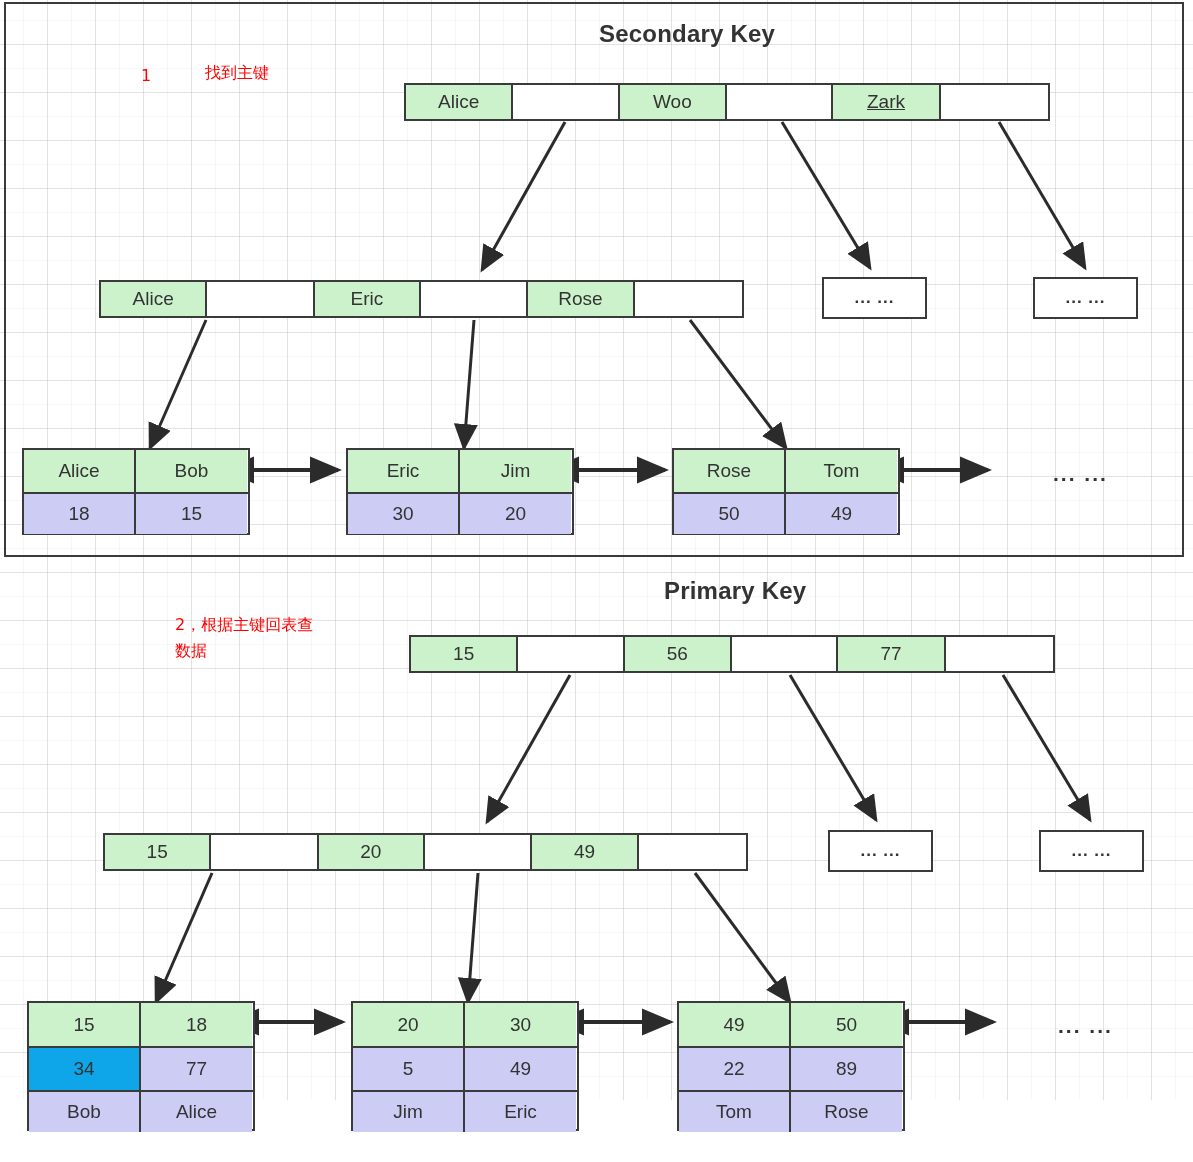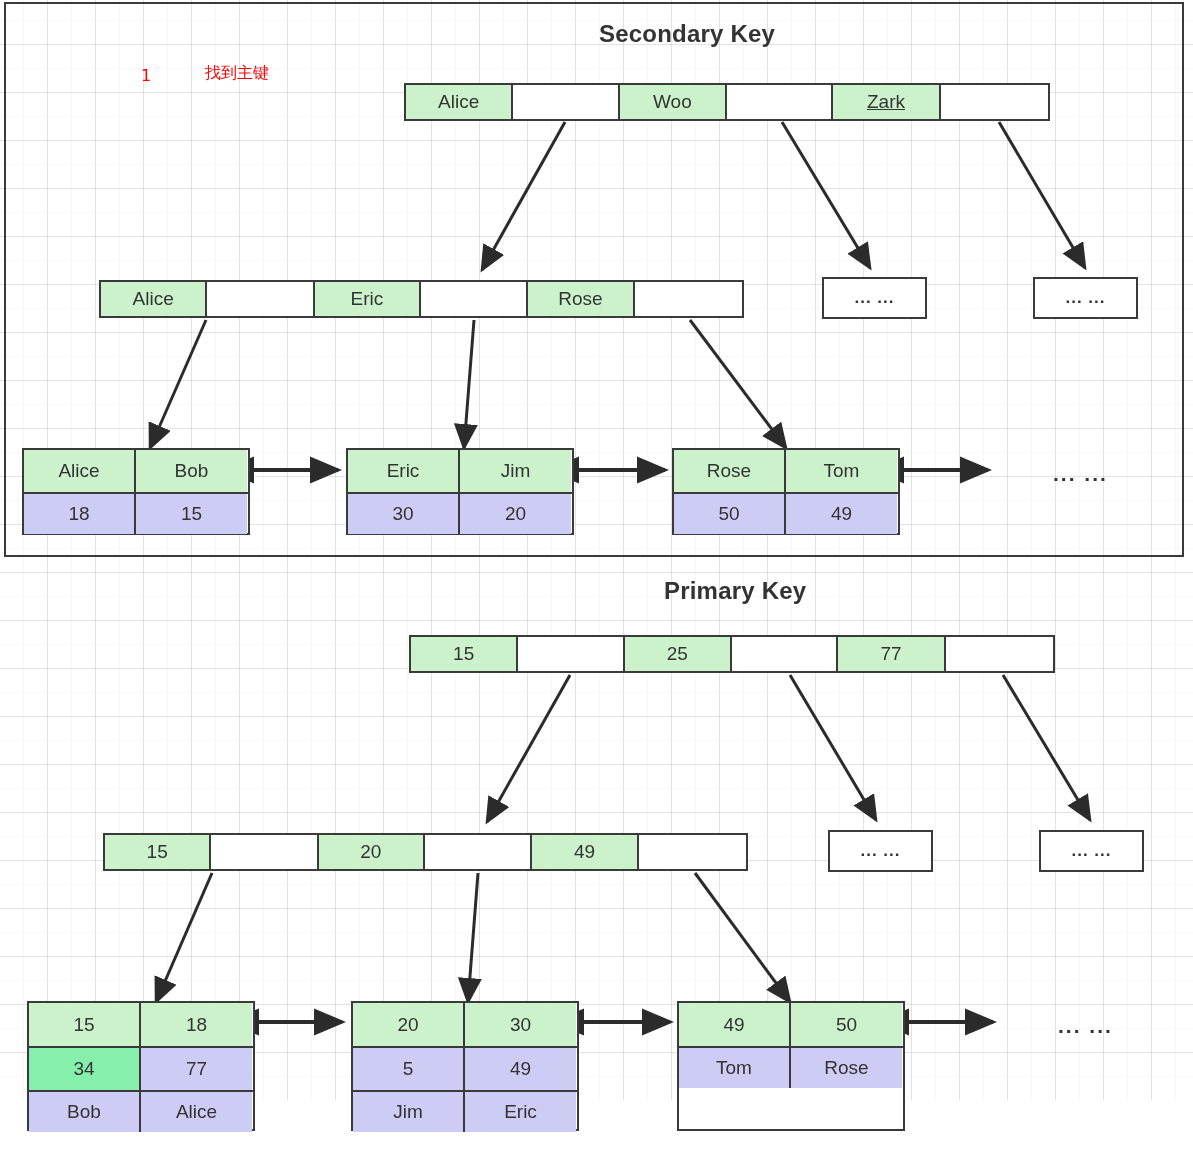--- a/index.html
+++ b/index.html
@@ -177,25 +177,27 @@
     </div>
     <div class="leaf-row" style="height:40px;">
       <div class="leaf-cell" style="width:112px;background:#ccccf5;">50</div>
       <div class="leaf-cell" style="width:111px;background:#ccccf5;">49</div>
     </div>
   </div>
 
   <div class="dots-free" style="left:1053px;top:462px;">... ...</div>
 
   <div class="title" style="left:624px;top:577px;margin-left:40px;">Primary Key</div>
+  <div class="note" style="left:175px;top:612px;">2，根据主键回表查
+数据</div>
 
   <div class="node" style="left:409px;top:635px;width:646px;height:38px;">
     <div class="cell green" style="width:108px;">15</div>
     <div class="cell white" style="width:107px;"></div>
-    <div class="cell green" style="width:108px;">25</div>
+    <div class="cell green" style="width:108px;">56</div>
     <div class="cell white" style="width:107px;"></div>
     <div class="cell green" style="width:108px;">77</div>
     <div class="cell white" style="width:108px;"></div>
   </div>
 
   <div class="node" style="left:103px;top:833px;width:645px;height:38px;">
     <div class="cell green" style="width:107px;">15</div>
     <div class="cell white" style="width:108px;"></div>
     <div class="cell green" style="width:107px;">20</div>
     <div class="cell white" style="width:108px;"></div>
@@ -209,21 +211,21 @@
   <div class="dots-node" style="left:1039px;top:830px;width:105px;height:42px;">
     <span class="dots-text">... ...</span>
   </div>
 
   <div class="leaf" style="left:27px;top:1001px;width:228px;height:130px;">
     <div class="leaf-row" style="height:43px;">
       <div class="leaf-cell" style="width:112px;background:#ccf2cc;">15</div>
       <div class="leaf-cell" style="width:111px;background:#ccf2cc;">18</div>
     </div>
     <div class="leaf-row" style="height:42px;">
-      <div class="leaf-cell" style="width:112px;background:#86efac;">34</div>
+      <div class="leaf-cell" style="width:112px;background:#0ea5e9;">34</div>
       <div class="leaf-cell" style="width:111px;background:#ccccf5;">77</div>
     </div>
     <div class="leaf-row" style="height:40px;">
       <div class="leaf-cell" style="width:112px;background:#ccccf5;">Bob</div>
       <div class="leaf-cell" style="width:111px;background:#ccccf5;">Alice</div>
     </div>
   </div>
 
   <div class="leaf" style="left:351px;top:1001px;width:228px;height:130px;">
     <div class="leaf-row" style="height:43px;">
@@ -238,20 +240,24 @@
       <div class="leaf-cell" style="width:112px;background:#ccccf5;">Jim</div>
       <div class="leaf-cell" style="width:111px;background:#ccccf5;">Eric</div>
     </div>
   </div>
 
   <div class="leaf" style="left:677px;top:1001px;width:228px;height:130px;">
     <div class="leaf-row" style="height:43px;">
       <div class="leaf-cell" style="width:112px;background:#ccf2cc;">49</div>
       <div class="leaf-cell" style="width:111px;background:#ccf2cc;">50</div>
     </div>
+    <div class="leaf-row" style="height:42px;">
+      <div class="leaf-cell" style="width:112px;background:#ccccf5;">22</div>
+      <div class="leaf-cell" style="width:111px;background:#ccccf5;">89</div>
+    </div>
     <div class="leaf-row" style="height:40px;">
       <div class="leaf-cell" style="width:112px;background:#ccccf5;">Tom</div>
       <div class="leaf-cell" style="width:111px;background:#ccccf5;">Rose</div>
     </div>
   </div>
 
   <div class="dots-free" style="left:1058px;top:1014px;">... ...</div>
 
 </div>
 

